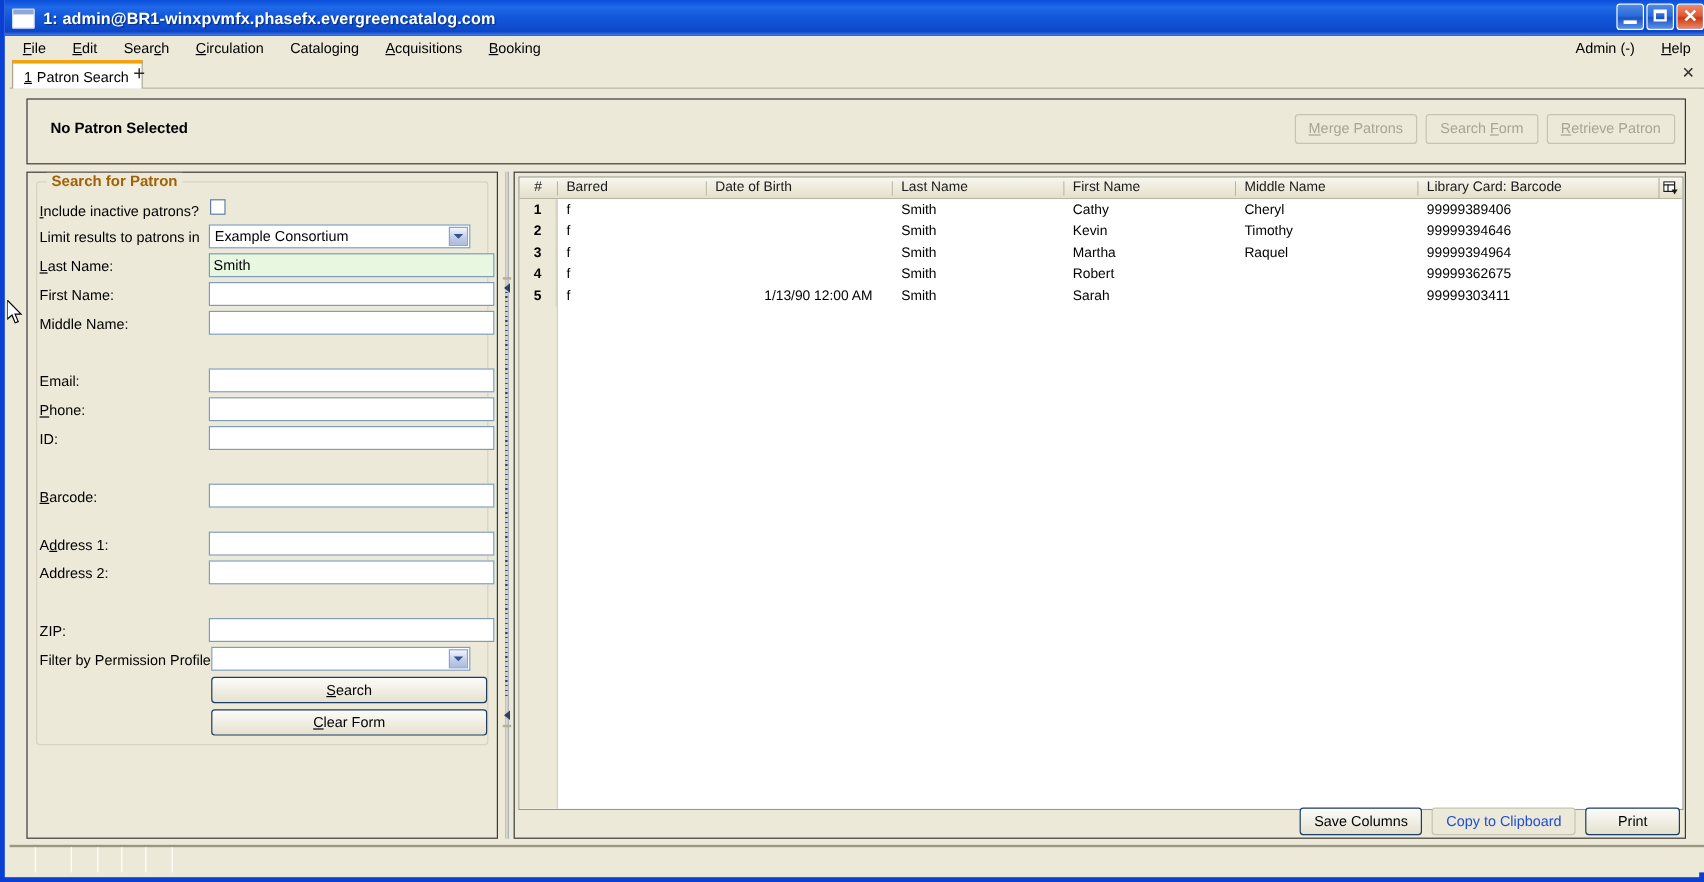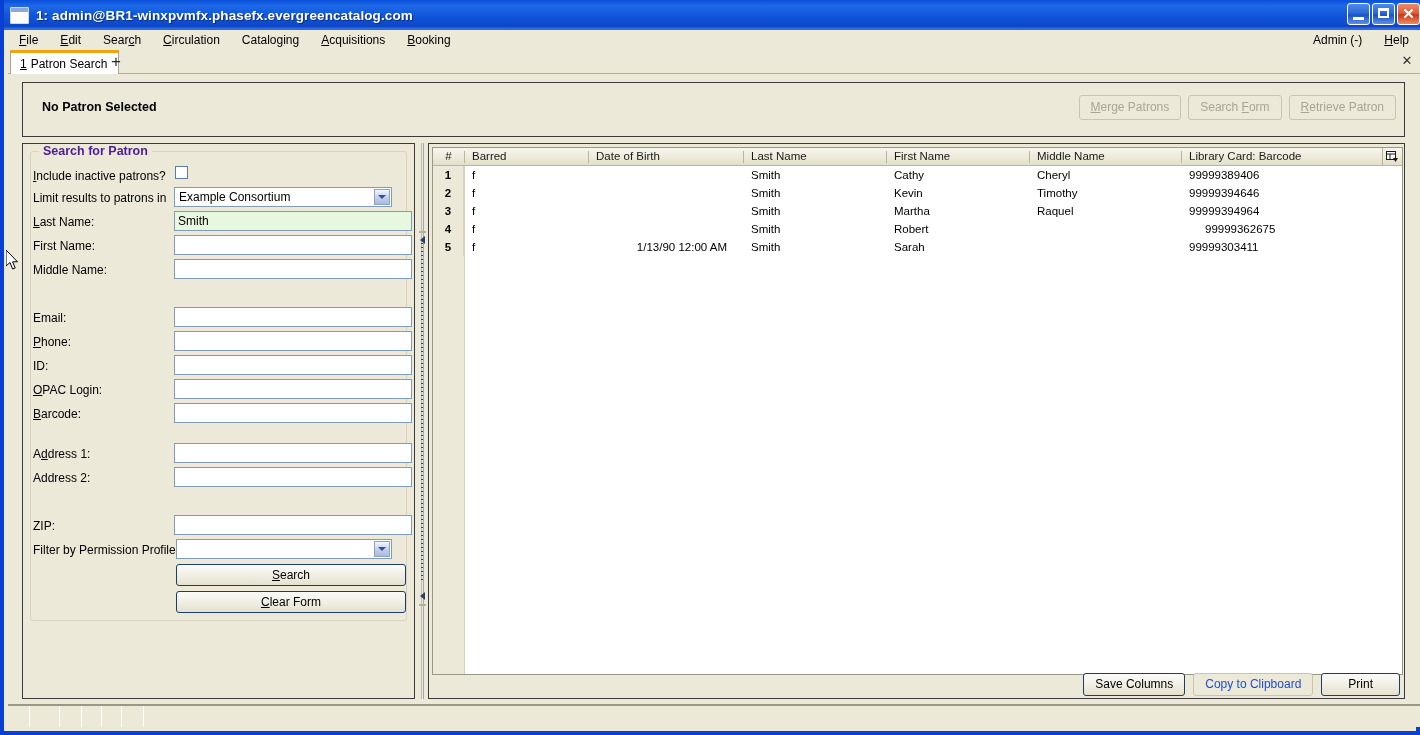--- a/index.html
+++ b/index.html
@@ -175,21 +175,21 @@
     position: absolute; left: 7px; top: 7px;
     width: 377px; height: 470px;
     border: 1px solid #d7d3c0;
     border-radius: 3px;
     box-sizing: border-box;
   }
   #search-group-title {
     position: absolute; left: 8px; top: -8px;
     background: #ece9d8;
     padding: 0 4px;
-    font-size: 12.5px; font-weight: bold; color: #4c1d95;
+    font-size: 12.5px; font-weight: bold; color: #a16207;
   }
   .frow {
     position: absolute; left: 0; width: 377px; height: 24px;
   }
   .flabel {
     position: absolute; left: 10px; top: 4px;
     font-size: 12px; color: #000; white-space: nowrap;
   }
   .flabel u { text-decoration: underline; }
   .finput {
@@ -503,24 +503,20 @@
       <div class="frow" style="top:187px;">
         <div class="flabel"><u>P</u>hone:</div>
         <input class="finput" style="width: 238px;" value="">
       </div>
 
       <div class="frow" style="top:211px;">
         <div class="flabel">ID:</div>
         <input class="finput" style="width: 238px;" value="">
       </div>
 
-      <div class="frow" style="top:235px;">
-        <div class="flabel"><u>O</u>PAC Login:</div>
-        <input class="finput" style="width: 238px;" value="">
-      </div>
 
       <div class="frow" style="top:259px;">
         <div class="flabel"><u>B</u>arcode:</div>
         <input class="finput" style="width: 238px;" value="">
       </div>
 
       <div class="frow" style="top:299px;">
         <div class="flabel">A<u>d</u>dress 1:</div>
         <input class="finput" style="width: 238px;" value="">
       </div>
@@ -611,21 +607,21 @@
               <div class="gcell" style="width: 152px; flex: 0 0 152px;">Raquel</div>
               <div class="gcell" style="width: 221px; flex: 0 0 221px;">99999394964</div>
             </div>
             <div class="grow">
               <div class="gcell num" style="width: 31px; flex: 0 0 31px; text-align: center; padding-left: 0px;">4</div>
               <div class="gcell" style="width: 124px; flex: 0 0 124px;">f</div>
               <div class="gcell dob" style="width: 155px; flex: 0 0 155px;"></div>
               <div class="gcell" style="width: 143px; flex: 0 0 143px;">Smith</div>
               <div class="gcell" style="width: 143px; flex: 0 0 143px;">Robert</div>
               <div class="gcell" style="width: 152px; flex: 0 0 152px;"></div>
-              <div class="gcell" style="width: 221px; flex: 0 0 221px; margin-left: 16px;">99999362675</div>
+              <div class="gcell" style="width: 221px; flex: 0 0 221px;">99999362675</div>
             </div>
             <div class="grow">
               <div class="gcell num" style="width: 31px; flex: 0 0 31px; text-align: center; padding-left: 0px;">5</div>
               <div class="gcell" style="width: 124px; flex: 0 0 124px;">f</div>
               <div class="gcell dob" style="width: 155px; flex: 0 0 155px;">1/13/90 12:00 AM</div>
               <div class="gcell" style="width: 143px; flex: 0 0 143px;">Smith</div>
               <div class="gcell" style="width: 143px; flex: 0 0 143px;">Sarah</div>
               <div class="gcell" style="width: 152px; flex: 0 0 152px;"></div>
               <div class="gcell" style="width: 221px; flex: 0 0 221px;">99999303411</div>
             </div>

